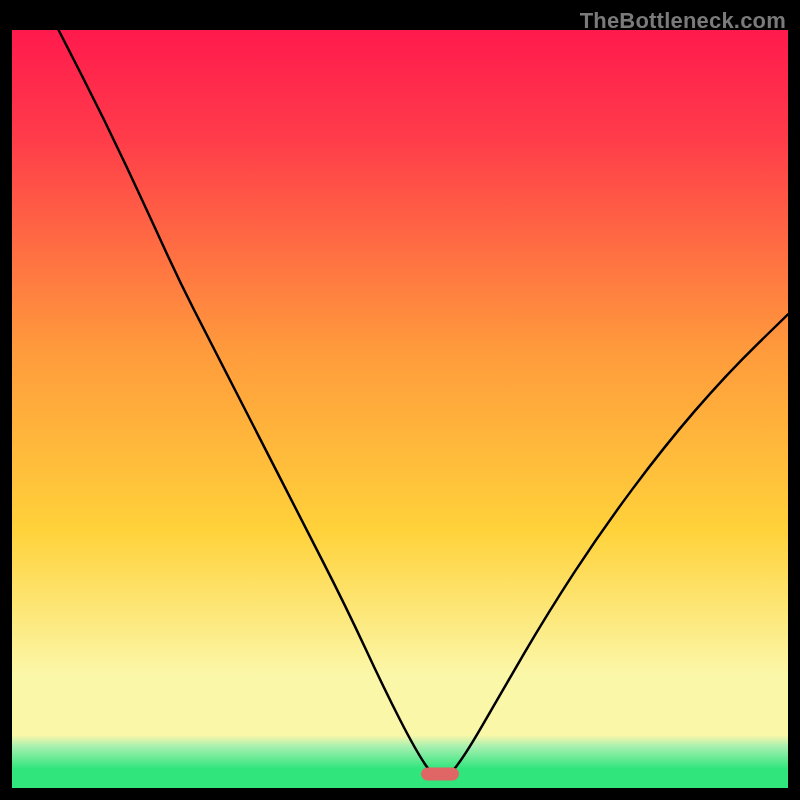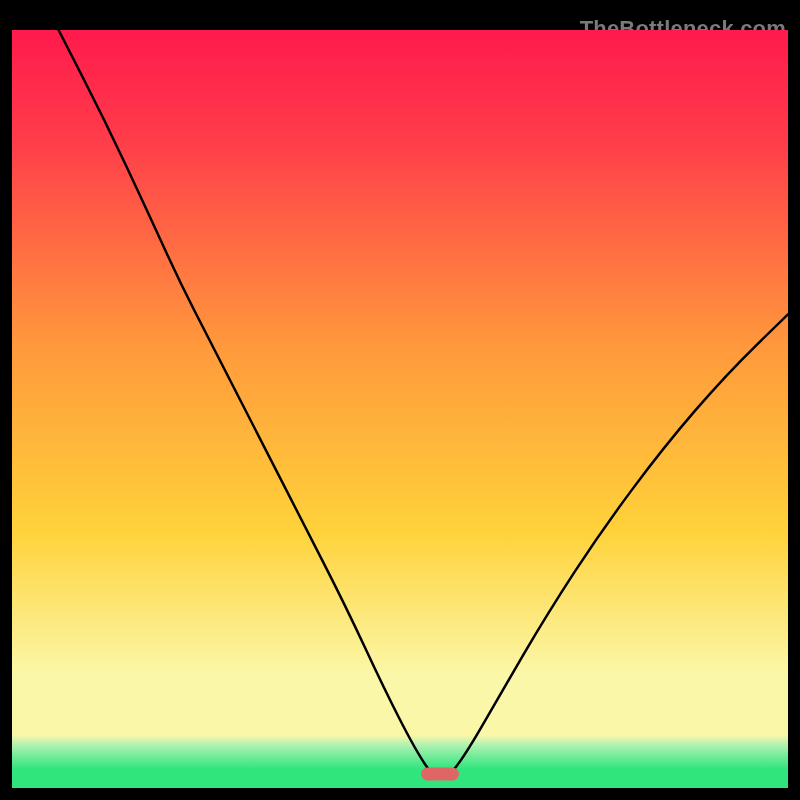--- a/index.html
+++ b/index.html
@@ -31,21 +31,21 @@
       var(--c-yellow) 66%,
       var(--c-pale) 85%,
       var(--c-pale) 93%,
       var(--c-greenlt) 94.5%,
       var(--c-green) 97.5%,
       var(--c-green) 100%
     );
   }
   .watermark {
     position: absolute;
-    top: 16px;
+    top: 8px;
     right: 14px;
     font-family: Arial, Helvetica, sans-serif;
     font-size: 22px;
     font-weight: 600;
     color: #7a7a7a;
     letter-spacing: 0.2px;
     user-select: none;
   }
   svg.curve {
     position: absolute;

